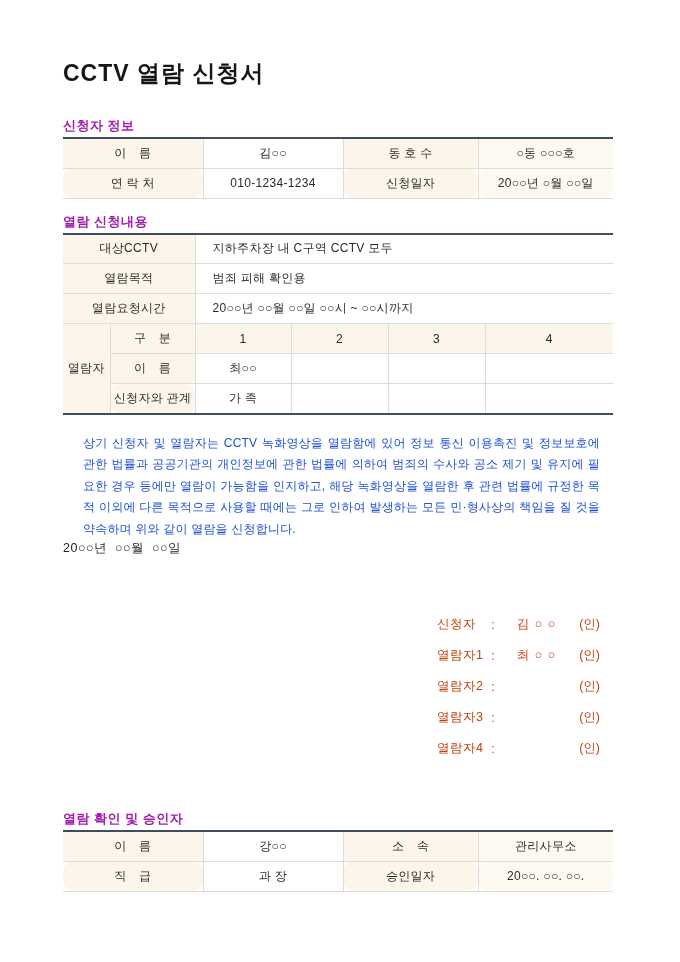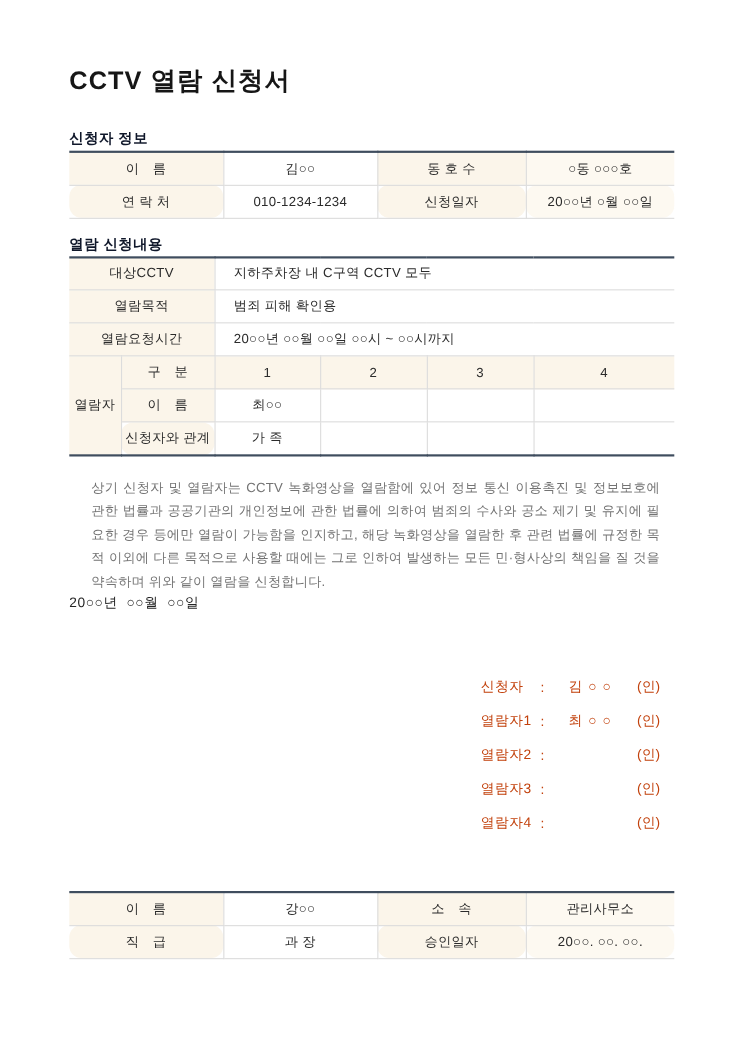--- a/index.html
+++ b/index.html
@@ -16,21 +16,21 @@
     font-family:"Liberation Sans","DejaVu Sans",sans-serif;
     color:var(--ink);
     overflow:hidden;
   }
   .page{width:680px;height:962px;background:#fff;padding:58px 65px 0 63px;position:relative;}
   .doc-title{
     font-size:23px;font-weight:bold;color:#161616;
     letter-spacing:1px;margin-bottom:28px;
   }
   .section-heading{
-    font-size:13px;font-weight:bold;color:#0f172a;
+    font-size:13px;font-weight:bold;color:#a21caf;
     margin-bottom:2px;letter-spacing:0.5px;
   }
   table{
     width:550px;border-collapse:collapse;table-layout:fixed;
     border-top:2px solid var(--accent);
     font-size:12px;
   }
   td{
     height:30px;border:1px solid var(--line);
     text-align:center;vertical-align:middle;
@@ -41,21 +41,21 @@
   tr:last-child td{border-bottom:1px solid var(--line);border-radius:11px;}
   table.dark-bottom{border-bottom:2px solid var(--accent);}
   table.dark-bottom tr:last-child td{border-bottom:none;}
   .cell-label{background:var(--label-bg);}
   .cell-tint{background:var(--tint-bg);}
   .cell-left{text-align:left;padding-left:17px;}
   .gap-sm{height:14px;}
   .agreement{
     margin:18px 15px 0 20px;
     font-size:12px;line-height:21.5px;
-    text-align:justify;color:#737373;
+    text-align:justify;color:#1d4ed8;
     letter-spacing:0.2px;
   }
   .date-line{
     text-align:left;
     font-size:12.5px;color:#242424;white-space:pre;
     letter-spacing:0.5px;
   }
   .sig-block{
     width:163px;margin:52px 15px 0 auto;
   }
@@ -179,20 +179,21 @@
     </div>
     <div class="sig-row">
       <span class="sig-label">열람자4</span>
       <span class="sig-colon">:</span>
       <span class="sig-name"></span>
       <span class="sig-seal">(인)</span>
     </div>
   </div>
 
   <div class="approver-section">
+    <div class="section-heading">열람 확인 및 승인자</div>
     <table>
       <colgroup>
           <col style="width:140px">
           <col style="width:140px">
           <col style="width:135px">
           <col style="width:135px">
         </colgroup>
       <tbody>
           <tr>
         <td class="cell-label lbl">이　름</td>

